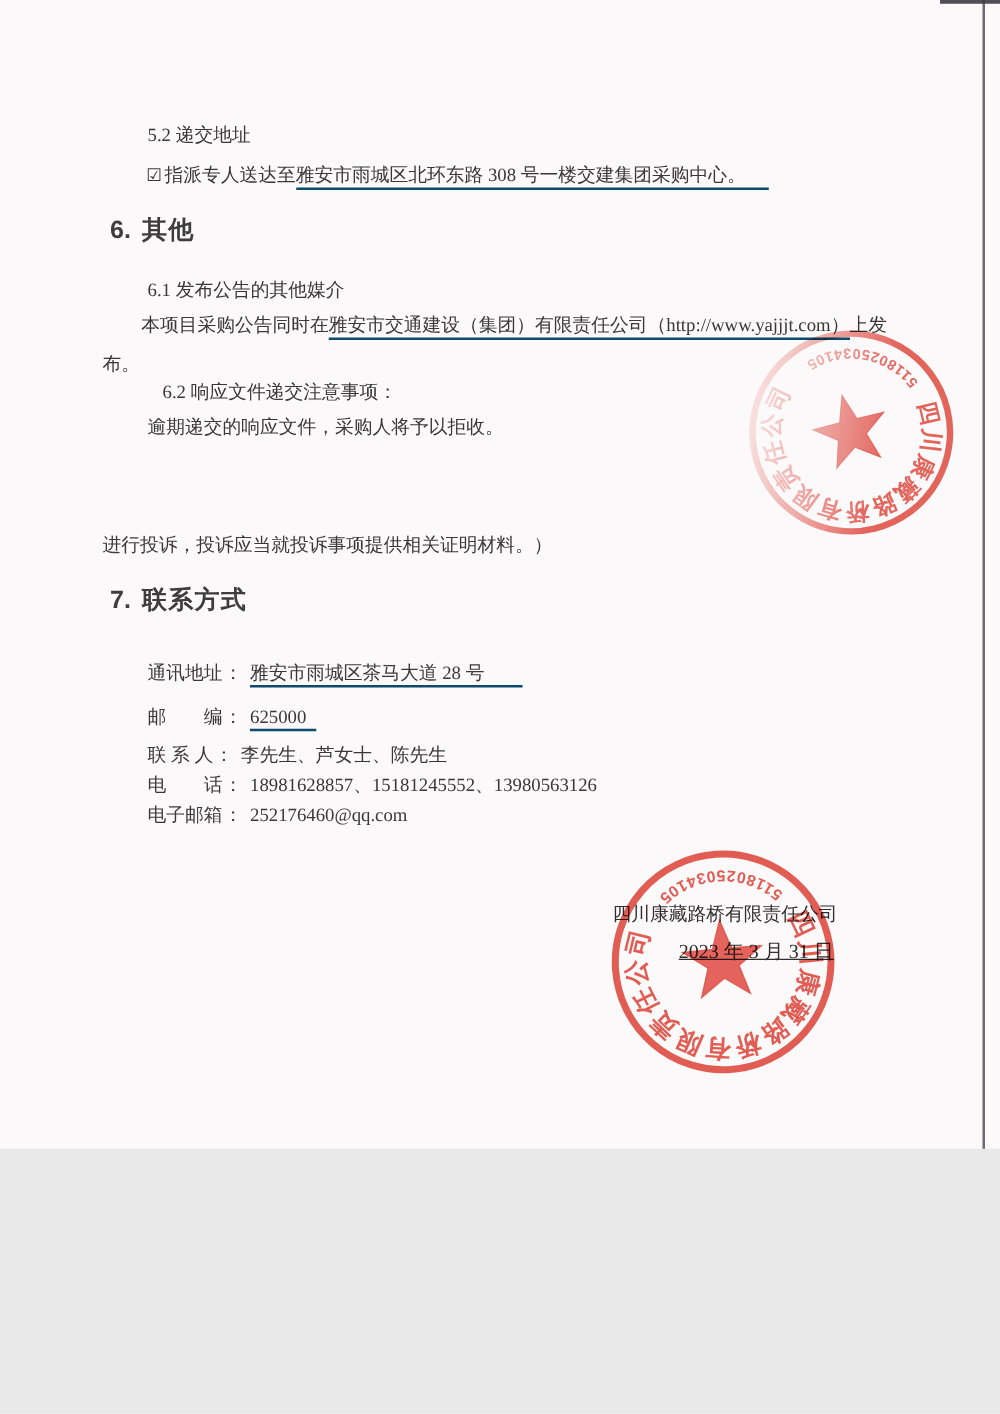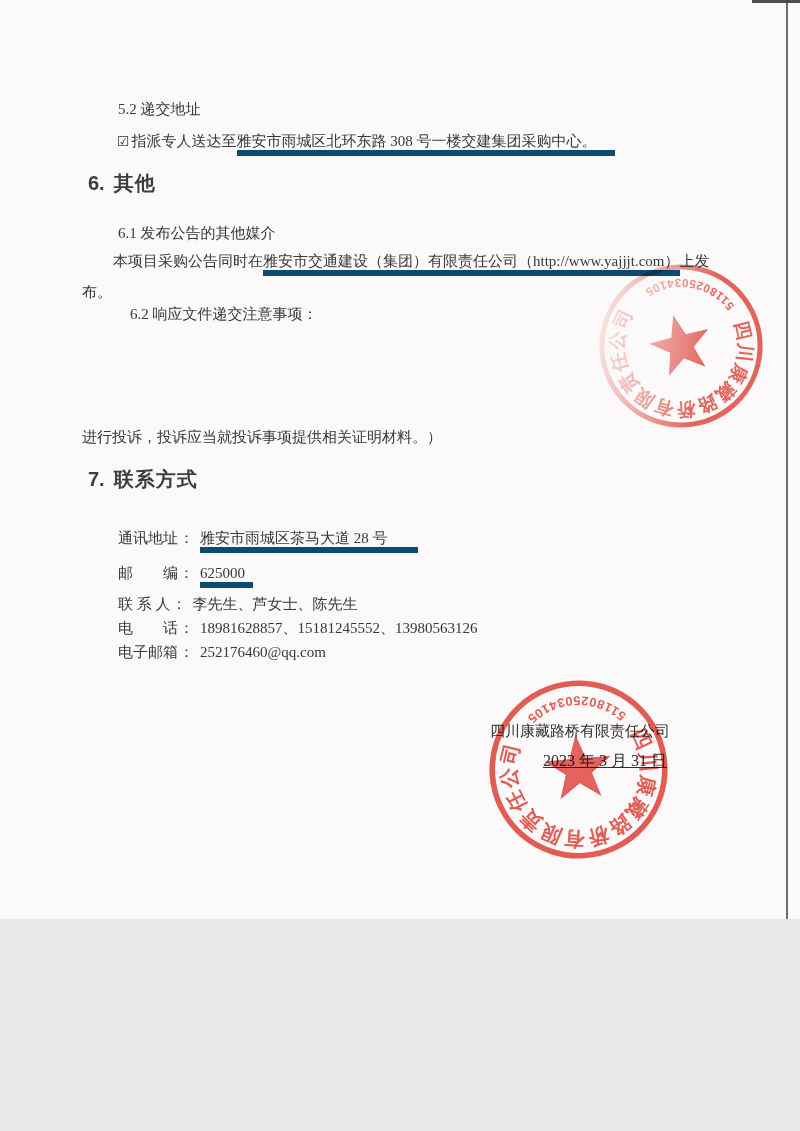--- a/index.html
+++ b/index.html
@@ -13,21 +13,21 @@
     background:#fbf9f9;
     color:#383838;
   }
   .abs{position:absolute;white-space:nowrap;}
   .body-txt{font-size:15px;line-height:18px;color:#383838;}
   .heading{
     font-family:"Liberation Sans","DejaVu Sans",sans-serif;
     font-weight:bold;font-size:20px;color:#3d3d3d;letter-spacing:1px;
   }
   .heading .num{margin-right:9px;letter-spacing:0;}
-  .ul{border-bottom:6px solid #0c4a6e;padding-bottom:1px;}
+  .ul{border-bottom:2px solid #0c4a6e;padding-bottom:1px;}
   .trail-lg{padding-right:30px;}
   .trail-md{padding-right:18px;}
   .trail-sm{padding-right:8px;}
   .checkbox{font-family:"DejaVu Sans",sans-serif;font-size:14px;margin-right:2px;}
   .contact-row{position:absolute;left:118px;white-space:nowrap;font-size:15px;}
   .contact-label{display:inline-block;color:#383838;}
   .contact-colon{margin:0 6px 0 1px;}
   .sig{color:#2f2f2f;}
   .pagenum{font-size:13px;color:#4a4a4a;font-family:"Liberation Serif",serif;}
   .seal{mix-blend-mode:multiply;pointer-events:none;}
@@ -56,20 +56,21 @@
   </div>
 
   <div class="abs body-txt" style="left:118px;top:224px;">6.1 发布公告的其他媒介</div>
 
   <div class="abs body-txt" style="left:113px;top:252px;">
     <span>本项目采购公告同时在</span><span class="ul">雅安市交通建设（集团）有限责任公司（http://www.yajjjt.com）</span><span>上发</span>
   </div>
   <div class="abs body-txt" style="left:82px;top:283px;">布。</div>
 
   <div class="abs body-txt" style="left:130px;top:305px;">6.2 响应文件递交注意事项：</div>
+  <div class="abs body-txt" style="left:118px;top:333px;">逾期递交的响应文件，采购人将予以拒收。</div>
 
 
   <div class="abs body-txt" style="left:82px;top:428px;">进行投诉，投诉应当就投诉事项提供相关证明材料。）</div>
 
   <div class="abs heading" style="left:88px;top:466px;">
     <span class="num">7.</span><span>联系方式</span>
   </div>
 
   <div class="contact-row" style="top:529px;">
     <span class="contact-label">通讯地址</span><span class="contact-colon">：</span><span class="ul trail-lg">雅安市雨城区茶马大道 28 号</span>

